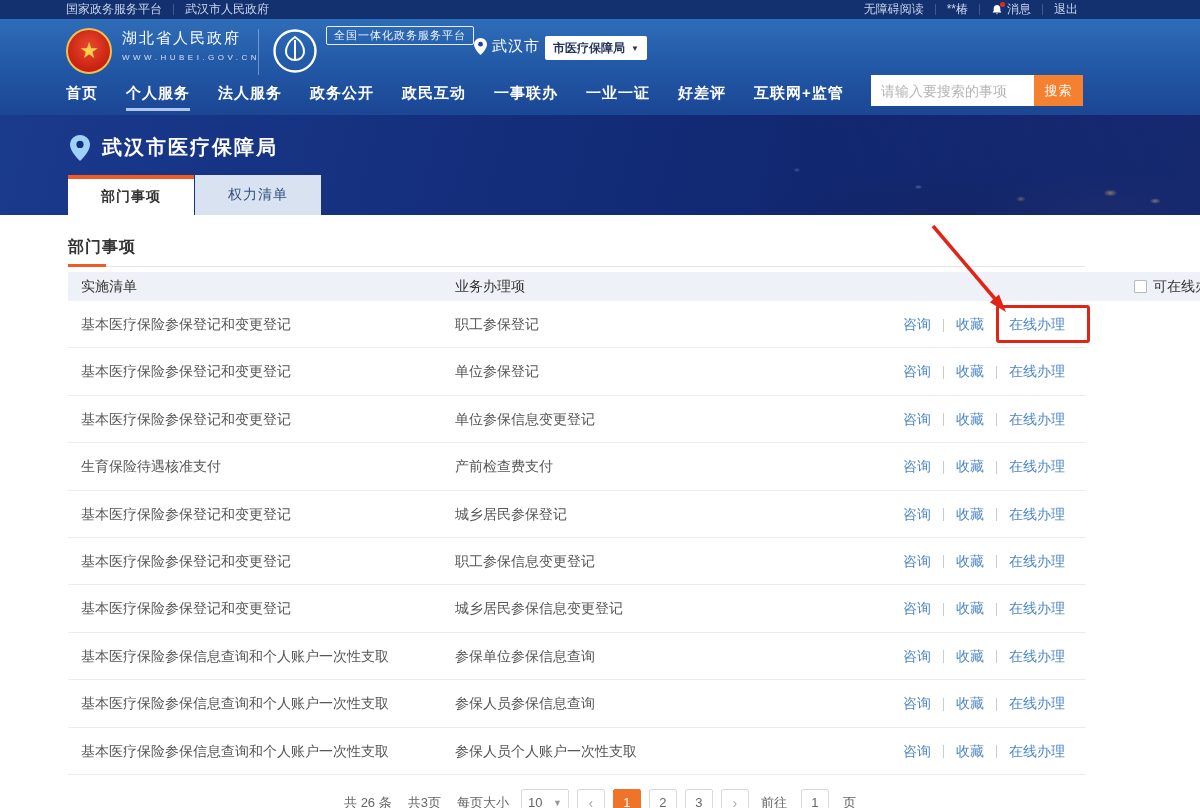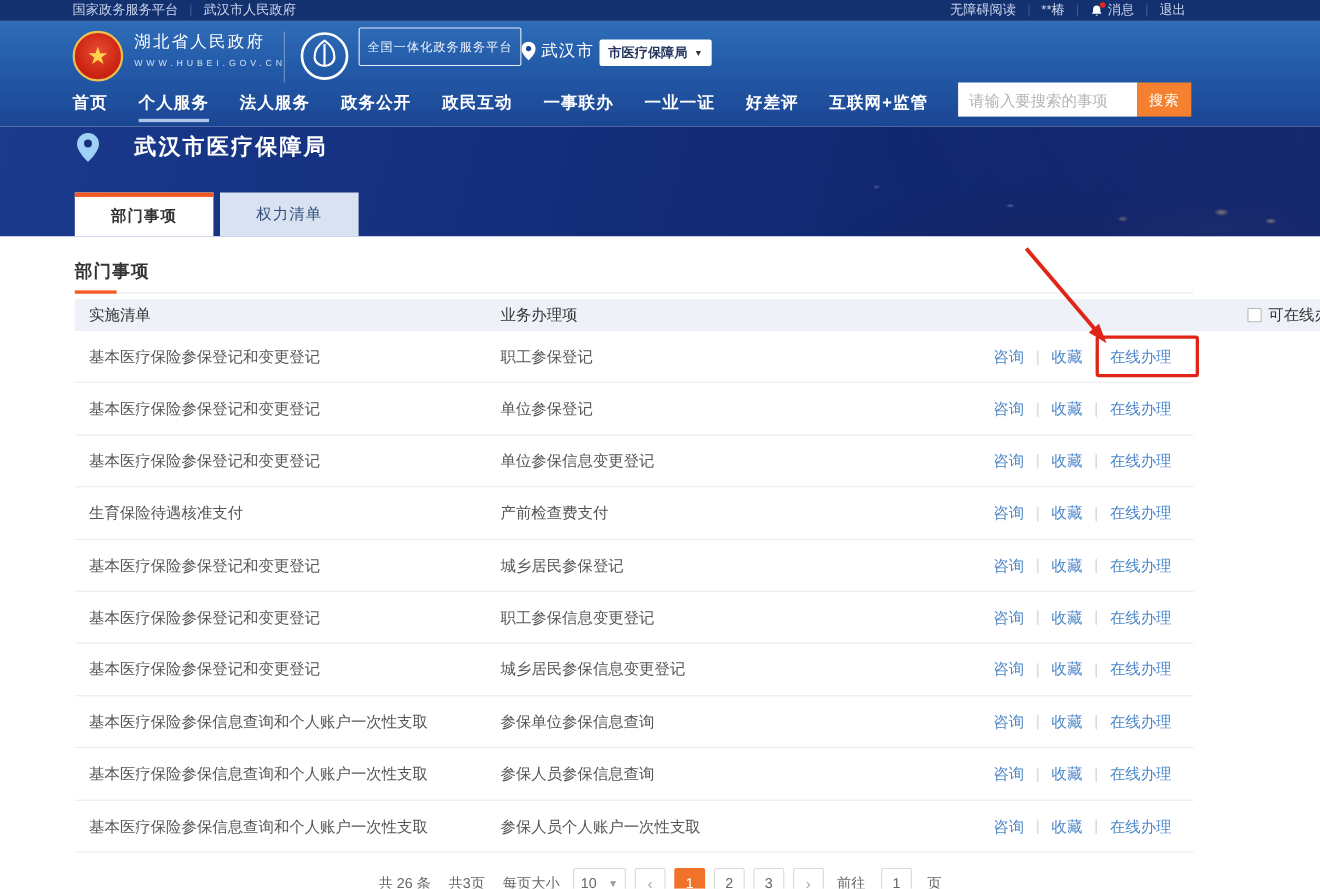--- a/index.html
+++ b/index.html
@@ -24,21 +24,21 @@
             background:radial-gradient(circle at 50% 40%,#e84b31 0%,#c9200f 70%);
             border:2px solid #eec04f; display:flex; align-items:center; justify-content:center;
             color:#ffd24a; font-size:22px; line-height:1; }
   .gov-block { position:absolute; left:122px; top:10px; color:#fff; }
   .gov-name { font-size:15px; font-weight:normal; letter-spacing:2px; }
   .gov-site { font-size:8px; letter-spacing:3.5px; color:#cfe0f5; margin-top:5px; }
   .hdr-divider { position:absolute; left:258px; top:10px; width:1px; height:46px; background:rgba(255,255,255,.35); }
   .site-logo { position:absolute; left:272px; top:9px; width:46px; height:46px; }
   .site-text { position:absolute; left:326px; top:6px; }
   .platform-badge { display:inline-block; border:1px solid #e8eefb; color:#f0f5ff; font-size:11px;
-                    padding:9px 7px; border-radius:2px; letter-spacing:1px; }
+                    padding:1px 7px; border-radius:2px; letter-spacing:1px; }
   .site-name { font-size:22px; font-weight:bold; color:#fff; letter-spacing:2px; margin-top:3px; }
   .city-block { position:absolute; left:474px; top:18px; display:flex; align-items:center; color:#fff; }
   .city-name { font-size:15px; margin-left:5px; letter-spacing:1px; }
   .dept-select { position:absolute; left:545px; top:17px; height:24px; background:#fff; border-radius:2px;
                  display:flex; align-items:center; padding:0 8px; cursor:pointer; }
   .dept-select-label { font-size:12px; color:#23355e; font-weight:bold; }
   .dept-caret { font-size:8px; color:#333; margin-left:6px; }
 
   
   .nav { position:absolute; left:66px; bottom:4px; display:flex; align-items:center; }
@@ -60,27 +60,27 @@
   .skyline { position:absolute; right:0; top:0; width:640px; height:100px; opacity:.85; pointer-events:none;
     background:
       radial-gradient(10px 5px at 86% 78%, rgba(255,205,120,.55), transparent 70%),
       radial-gradient(8px 4px at 93% 86%, rgba(255,220,150,.5), transparent 70%),
       radial-gradient(7px 4px at 72% 84%, rgba(255,210,130,.4), transparent 70%),
       radial-gradient(6px 3px at 56% 72%, rgba(230,230,255,.35), transparent 70%),
       radial-gradient(5px 3px at 37% 55%, rgba(220,230,255,.3), transparent 70%),
       radial-gradient(160px 50px at 85% 95%, rgba(30,45,110,.9), transparent 80%),
       radial-gradient(220px 60px at 60% 100%, rgba(22,38,100,.8), transparent 80%),
       linear-gradient(250deg, rgba(40,60,140,.35) 0%, transparent 60%); }
-  .banner-title-row { position:absolute; left:70px; top:5px; display:flex; align-items:center;gap:20px; }
+  .banner-title-row { position:absolute; left:70px; top:19px; display:flex; align-items:center; }
   .banner-title { color:#fff; font-size:20px; font-weight:bold; margin-left:12px; letter-spacing:2px; }
   .tabs { position:absolute; left:68px; bottom:0; display:flex; }
   .tab { width:126px; height:40px; display:flex; align-items:center; justify-content:center;
          font-size:14px; cursor:pointer; letter-spacing:1px; }
   .tab.active { background:#fff; color:#333; font-weight:bold; border-top:4px solid #f25a24; }
-  .tab.inactive { background:#d9e2f1; color:#31507f; margin-left:6px; }
+  .tab.inactive { background:#d9e2f1; color:#31507f; margin-left:1px; }
 
   
   .content { position:absolute; top:215px; left:0; width:1200px; height:593px; background:#fff; }
   .section-title { position:absolute; left:68px; top:22px; font-size:16px; font-weight:bold; color:#333; letter-spacing:1px; }
   .title-rule { position:absolute; left:68px; top:51px; width:1017px; height:1px; background:#e7e7e7; }
   .title-rule-orange { position:absolute; left:68px; top:49px; width:38px; height:3px; background:#f25a24; }
 
   .table-head { position:absolute; left:68px; top:57px; width:1167px; height:29px; background:#eef1f8;
                 display:flex; align-items:center; font-size:14px; color:#333; }
   .th-list { position:absolute; left:13px; }

